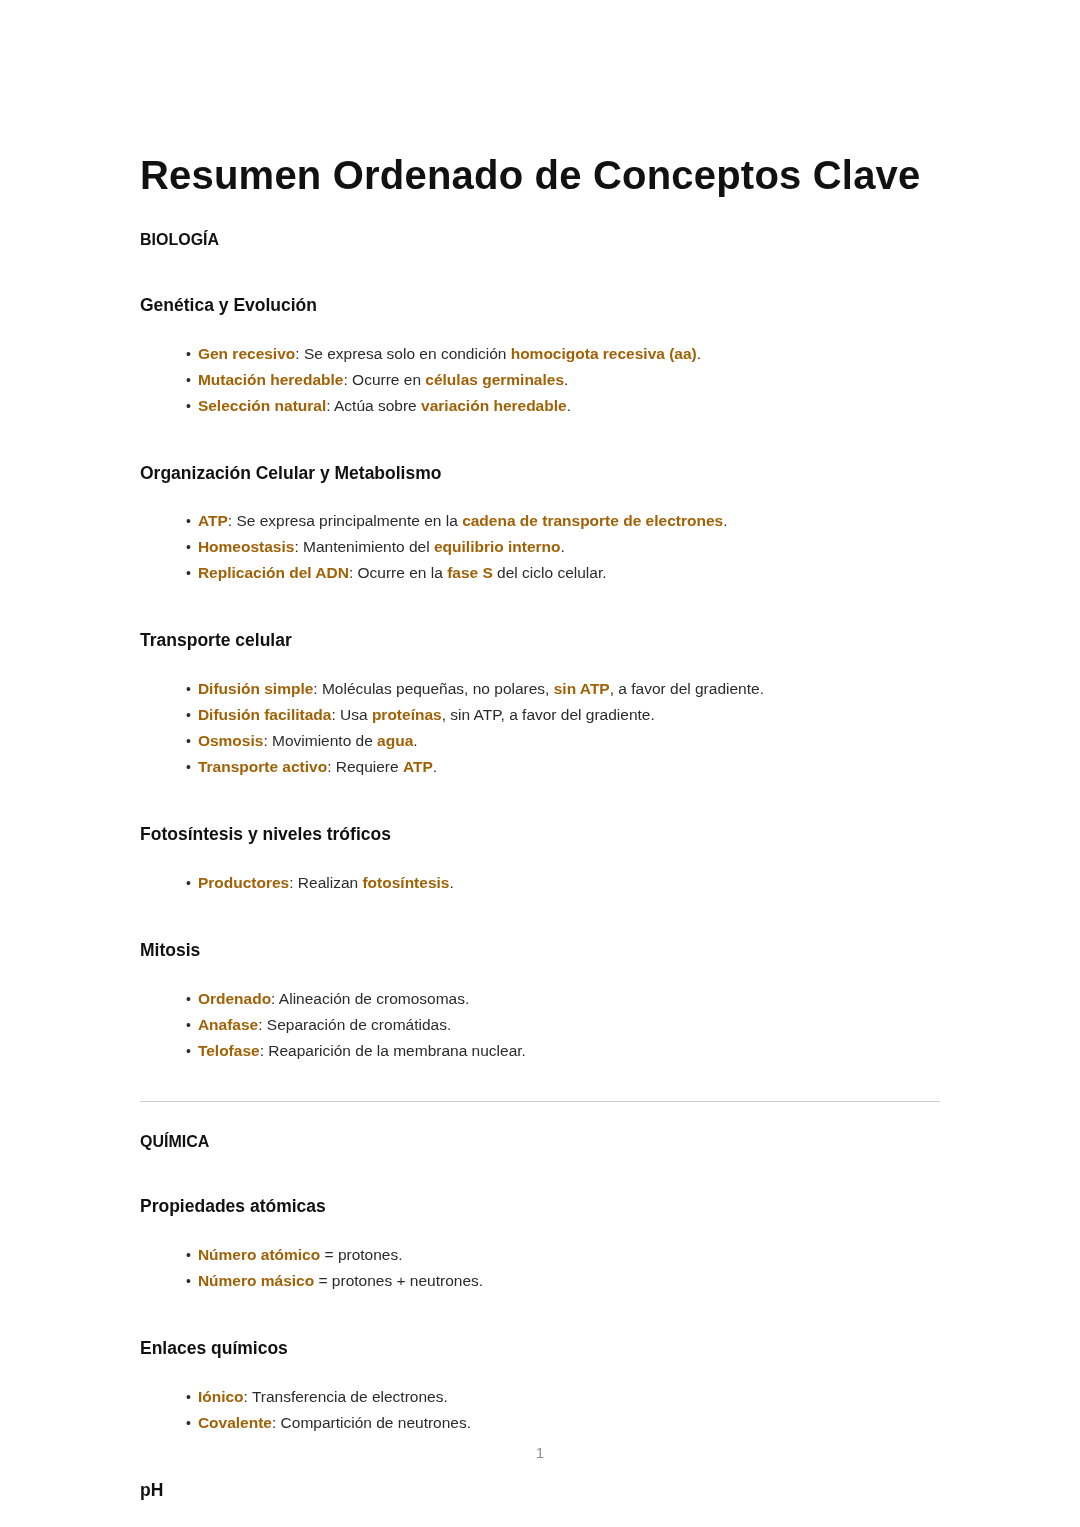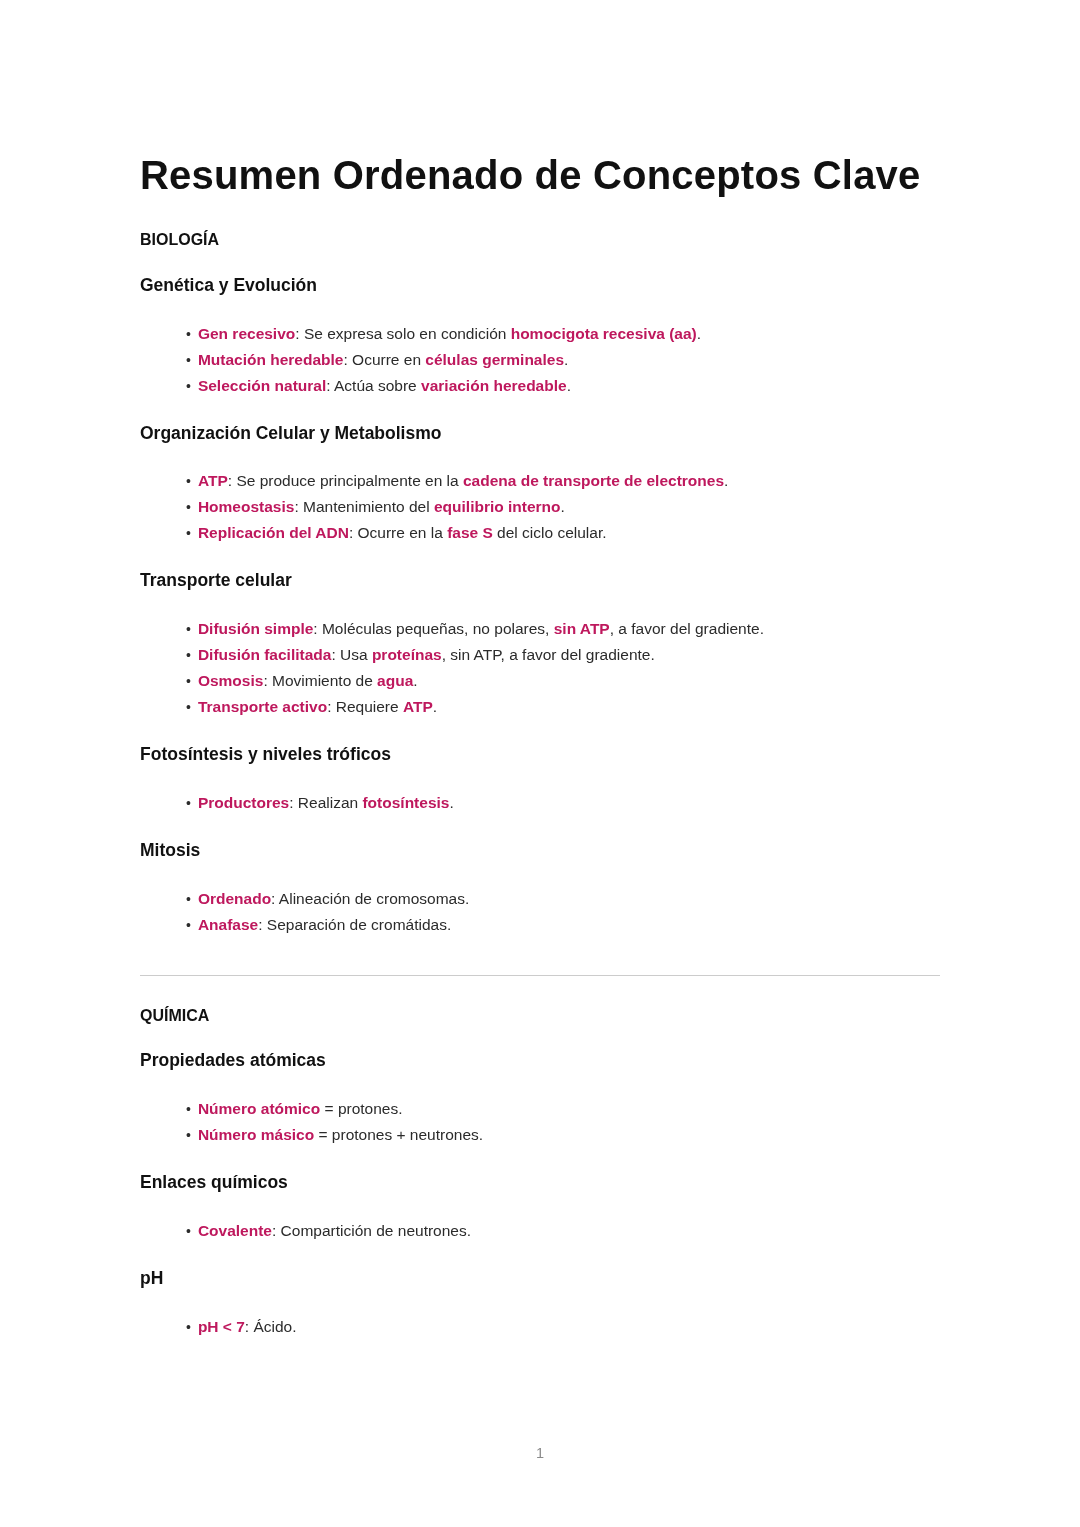--- a/index.html
+++ b/index.html
@@ -42,42 +42,42 @@
     line-height: 1.3;
     font-weight: 700;
     color: var(--text-heading);
     margin: 30px 0 0 0;
   }
   h3.subsection-heading {
     font-size: 17.5px;
     line-height: 1.3;
     font-weight: 700;
     color: var(--text-heading);
-    margin: 23px 0 0 0;
+    margin: 43px 0 0 0;
   }
   ul.bullet-list {
     margin: 24px 0 0 0;
     padding: 0 0 0 46px;
     list-style: none;
   }
   li.bullet-item {
     font-size: 15.5px;
     line-height: 26px;
     color: var(--text-body);
   }
   li.bullet-item::before {
     content: "\2022";
     display: inline-block;
     margin-right: 7px;
     font-size: 14px;
     color: var(--text-body);
   }
   li.bullet-item strong {
     font-weight: 700;
-    color: #be185d;
+    color: #a16207;
   }
   hr.section-divider {
     border: none;
     border-top: 1px solid var(--divider);
     margin: 37px 0 0 0;
     width: 100%;
   }
   hr.section-divider + h2.section-heading {
   }
   footer.page-footer {
@@ -101,49 +101,51 @@
   <main class="doc-content">
       <h2 class="section-heading">BIOLOGÍA</h2>
       <h3 class="subsection-heading">Genética y Evolución</h3>
       <ul class="bullet-list">
         <li class="bullet-item"><strong>Gen recesivo</strong><span>: Se expresa solo en condición </span><strong>homocigota recesiva (aa)</strong><span>.</span></li>
         <li class="bullet-item"><strong>Mutación heredable</strong><span>: Ocurre en </span><strong>células germinales</strong><span>.</span></li>
         <li class="bullet-item"><strong>Selección natural</strong><span>: Actúa sobre </span><strong>variación heredable</strong><span>.</span></li>
       </ul>
       <h3 class="subsection-heading">Organización Celular y Metabolismo</h3>
       <ul class="bullet-list">
-        <li class="bullet-item"><strong>ATP</strong><span>: Se produce principalmente en la </span><strong>cadena de transporte de electrones</strong><span>.</span></li>
+        <li class="bullet-item"><strong>ATP</strong><span>: Se expresa principalmente en la </span><strong>cadena de transporte de electrones</strong><span>.</span></li>
         <li class="bullet-item"><strong>Homeostasis</strong><span>: Mantenimiento del </span><strong>equilibrio interno</strong><span>.</span></li>
         <li class="bullet-item"><strong>Replicación del ADN</strong><span>: Ocurre en la </span><strong>fase S</strong><span> del ciclo celular.</span></li>
       </ul>
       <h3 class="subsection-heading">Transporte celular</h3>
       <ul class="bullet-list">
         <li class="bullet-item"><strong>Difusión simple</strong><span>: Moléculas pequeñas, no polares, </span><strong>sin ATP</strong><span>, a favor del gradiente.</span></li>
         <li class="bullet-item"><strong>Difusión facilitada</strong><span>: Usa </span><strong>proteínas</strong><span>, sin ATP, a favor del gradiente.</span></li>
         <li class="bullet-item"><strong>Osmosis</strong><span>: Movimiento de </span><strong>agua</strong><span>.</span></li>
         <li class="bullet-item"><strong>Transporte activo</strong><span>: Requiere </span><strong>ATP</strong><span>.</span></li>
       </ul>
       <h3 class="subsection-heading">Fotosíntesis y niveles tróficos</h3>
       <ul class="bullet-list">
         <li class="bullet-item"><strong>Productores</strong><span>: Realizan </span><strong>fotosíntesis</strong><span>.</span></li>
       </ul>
       <h3 class="subsection-heading">Mitosis</h3>
       <ul class="bullet-list">
         <li class="bullet-item"><strong>Ordenado</strong><span>: Alineación de cromosomas.</span></li>
         <li class="bullet-item"><strong>Anafase</strong><span>: Separación de cromátidas.</span></li>
+        <li class="bullet-item"><strong>Telofase</strong><span>: Reaparición de la membrana nuclear.</span></li>
       </ul>
       <hr class="section-divider">
       <h2 class="section-heading">QUÍMICA</h2>
       <h3 class="subsection-heading">Propiedades atómicas</h3>
       <ul class="bullet-list">
         <li class="bullet-item"><strong>Número atómico</strong><span> = protones.</span></li>
         <li class="bullet-item"><strong>Número másico</strong><span> = protones + neutrones.</span></li>
       </ul>
       <h3 class="subsection-heading">Enlaces químicos</h3>
       <ul class="bullet-list">
+        <li class="bullet-item"><strong>Iónico</strong><span>: Transferencia de electrones.</span></li>
         <li class="bullet-item"><strong>Covalente</strong><span>: Compartición de neutrones.</span></li>
       </ul>
       <h3 class="subsection-heading">pH</h3>
       <ul class="bullet-list">
         <li class="bullet-item"><strong>pH &lt; 7</strong><span>: Ácido.</span></li>
       </ul>
     </main>
 
   <footer class="page-footer">
     <span class="page-number">1</span>

